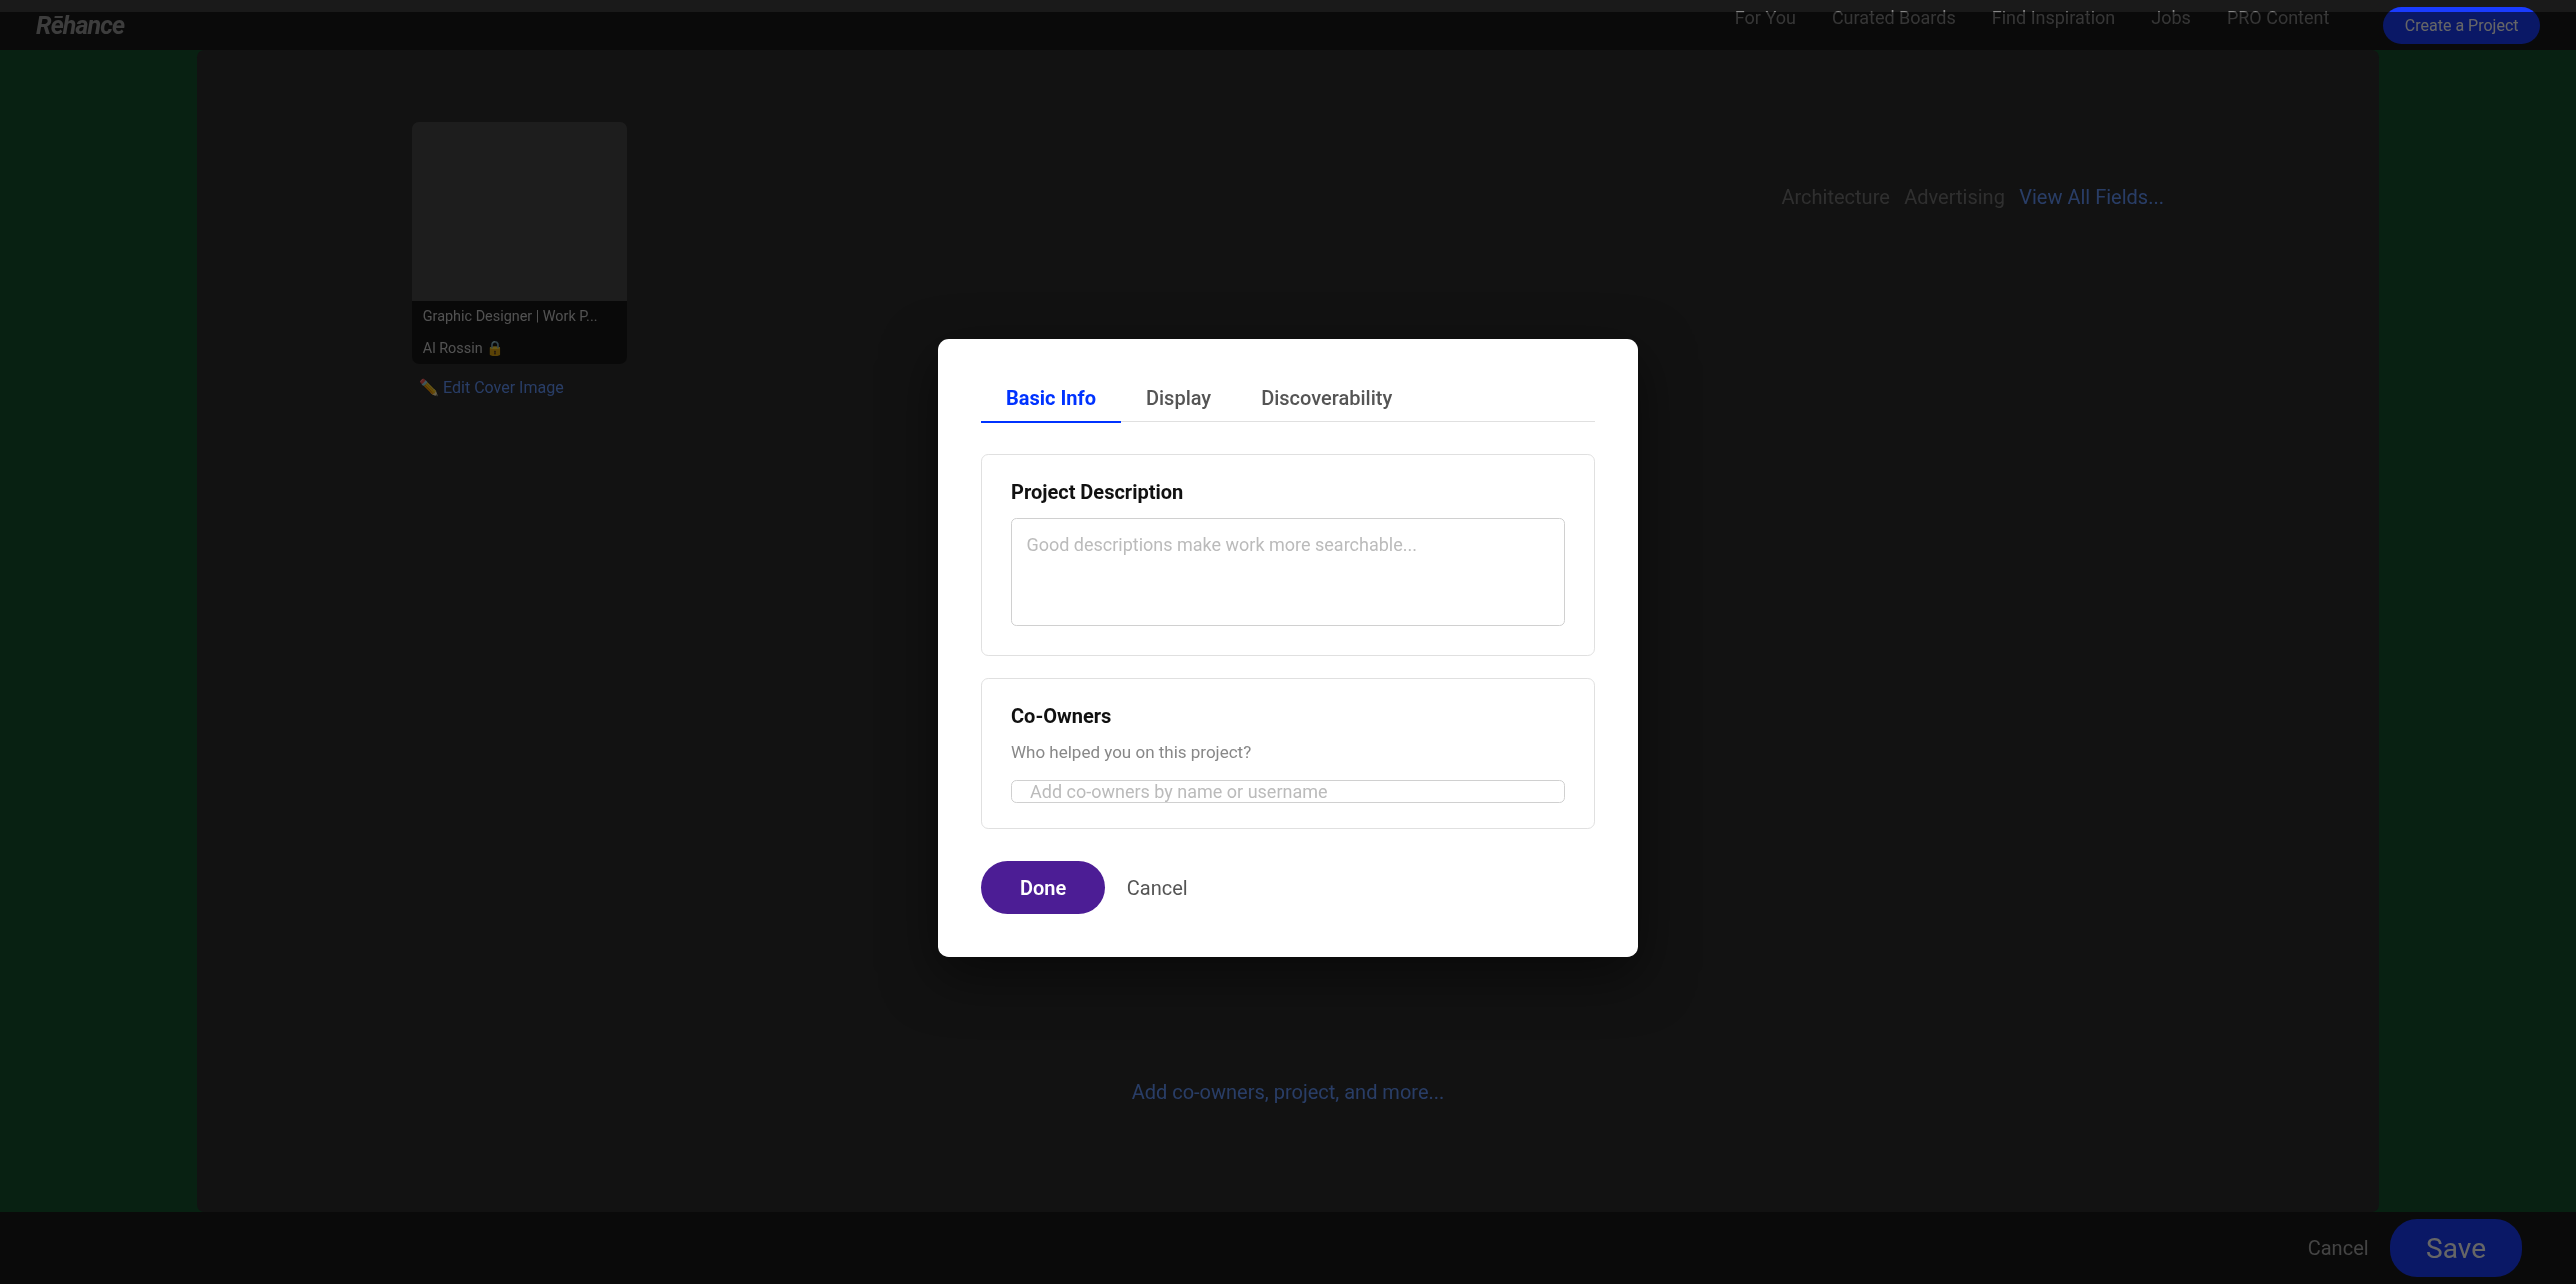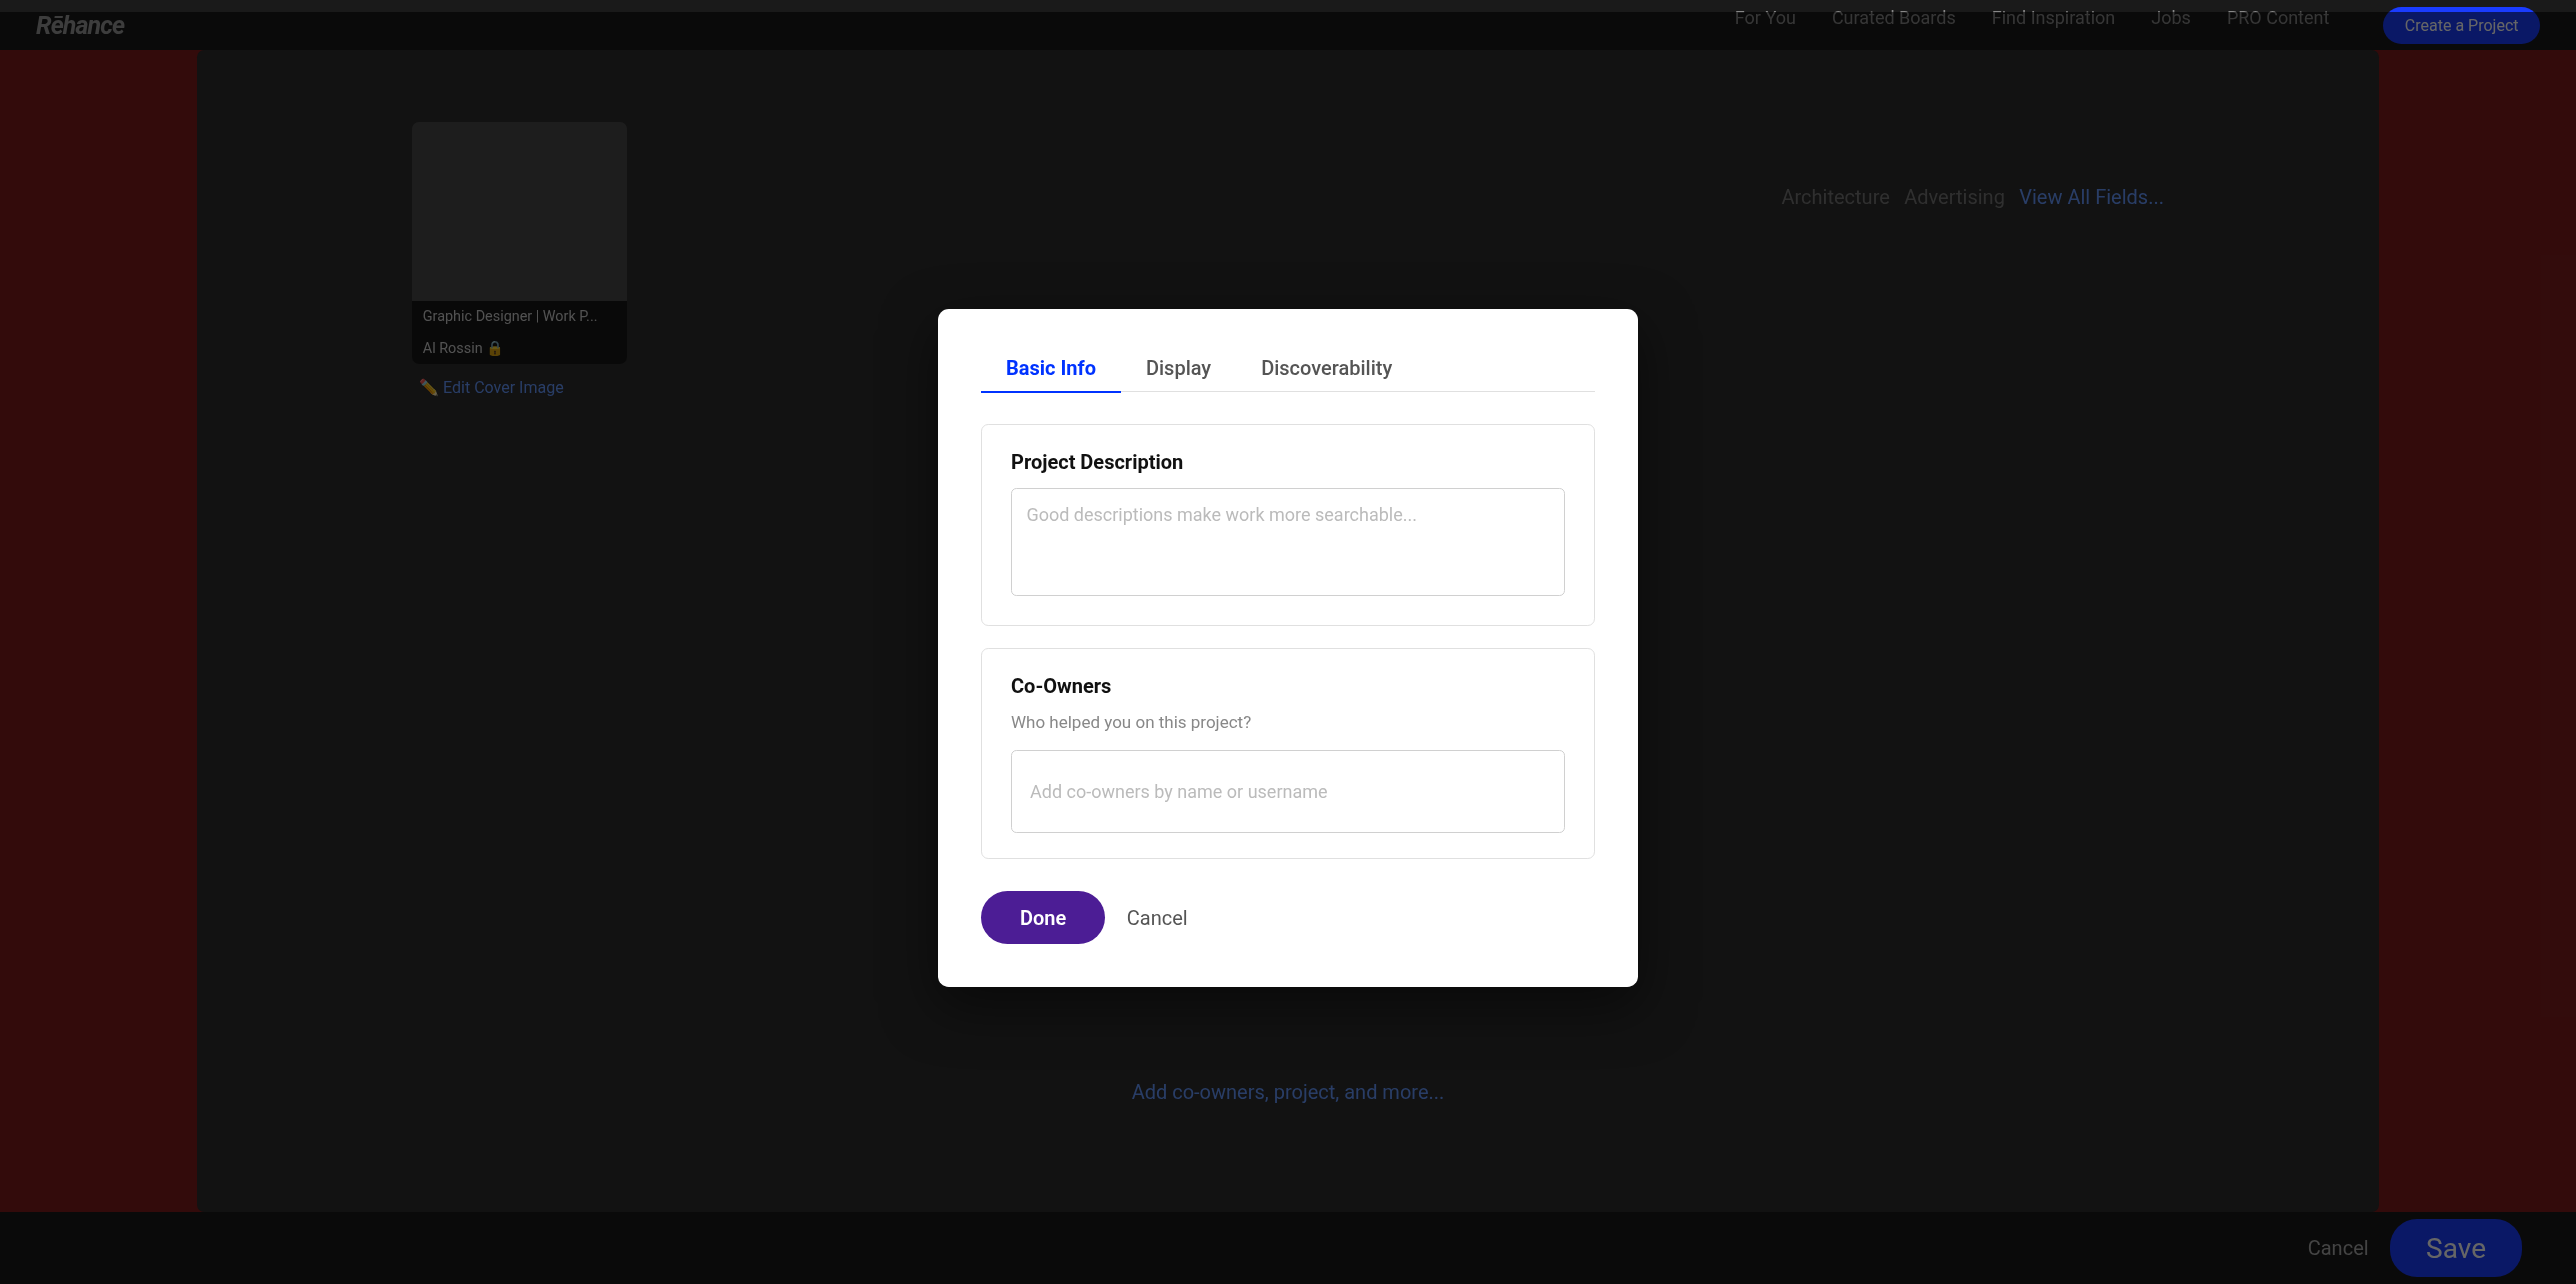--- a/index.html
+++ b/index.html
@@ -22,21 +22,21 @@
       align-items: center;
       justify-content: center;
       z-index: 10;
       margin-top: 12px;
     }
 
     
     .bg-content {
       position: absolute;
       inset: 0;
-      background: #7f1d1d;
+      background: #14532d;
       padding-left: 28px;
     }
 
     .bg-topbar {
       position: absolute;
       top: 0;
       left: 0;
       right: 0;
       height: 50px;
       background: #1a1a1a;
@@ -236,21 +236,21 @@
     .co-owners-subtitle {
       font-size: 17px;
       color: #888;
       margin-bottom: 18px;
     }
 
     .co-owners-input {
       width: 100%;
       border: 0.9px solid #d0d0d0;
       border-radius: 5.4px;
-      padding: 30px 18px;
+      padding: 0 18px;
       font-size: 18px;
       color: #aaa;
       font-family: inherit;
       outline: none;
     }
 
     .co-owners-input::placeholder {
       color: #bbb;
     }
 

